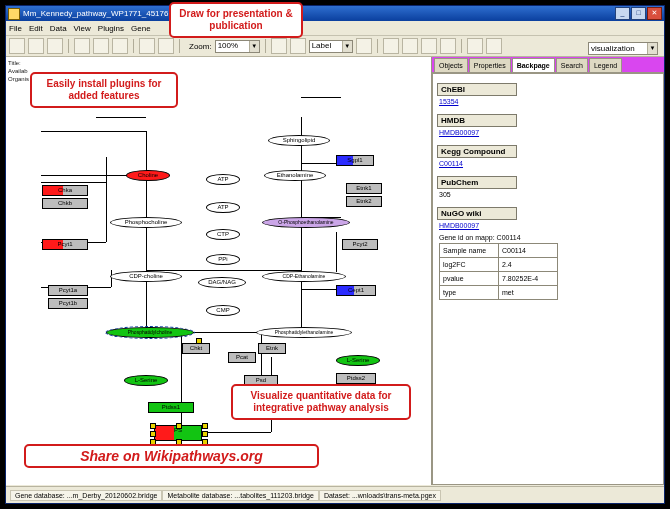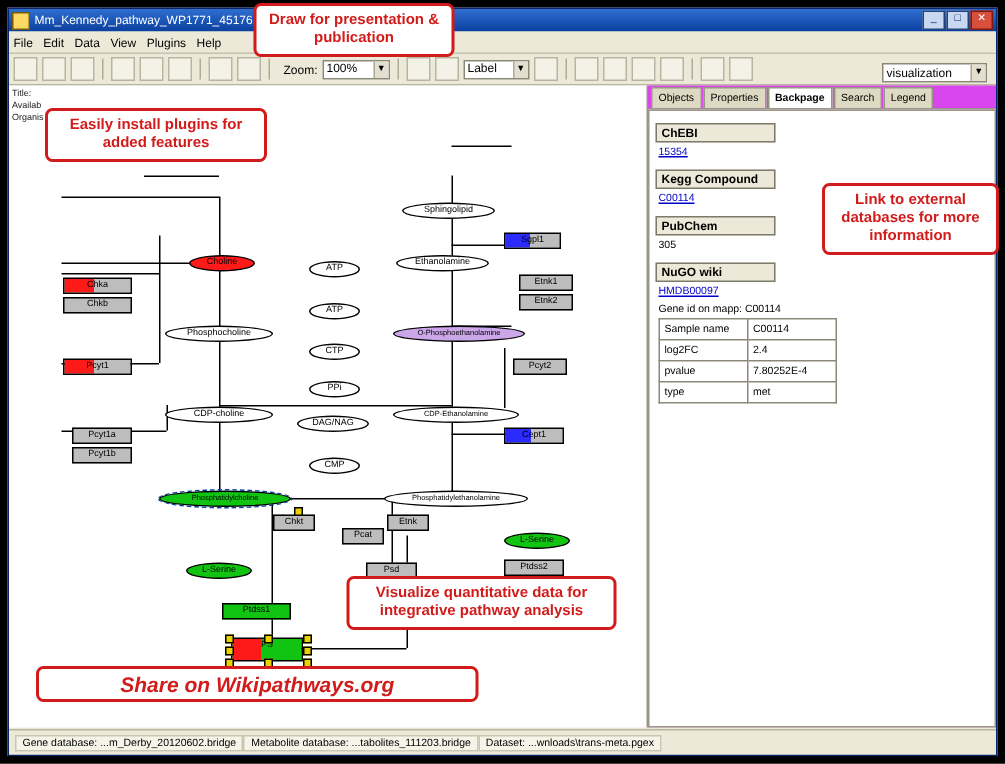--- a/index.html
+++ b/index.html
@@ -89,21 +89,21 @@
       <div class="tb-btn close">✕</div>
     </div>
   </div>
 
   <div class="menubar">
     <span>File</span>
     <span>Edit</span>
     <span>Data</span>
     <span>View</span>
     <span>Plugins</span>
-    <span>Help</span>
+    <span>Gene</span>
   </div>
 
   <div class="toolbar">
     <span class="tbtn"></span>
     <span class="tbtn"></span>
     <span class="tbtn"></span>
     <div class="tb-sep"></div>
     <span class="tbtn"></span>
     <span class="tbtn"></span>
     <span class="tbtn"></span>
@@ -237,20 +237,24 @@
         <div class="tab">Search</div>
         <div class="tab">Legend</div>
       </div>
 
       <div class="rp-body">
         <div class="db-block">
           <div class="db-head">ChEBI</div>
           <a class="db-link" href="#">15354</a>
         </div>
         <div class="db-block">
+          <div class="db-head">HMDB</div>
+          <a class="db-link" href="#">HMDB00097</a>
+        </div>
+        <div class="db-block">
           <div class="db-head">Kegg Compound</div>
           <a class="db-link" href="#">C00114</a>
         </div>
         <div class="db-block">
           <div class="db-head">PubChem</div>
           <span class="db-plain">305</span>
         </div>
         <div class="db-block">
           <div class="db-head">NuGO wiki</div>
           <a class="db-link" href="#">HMDB00097</a>
@@ -283,17 +287,16 @@
   </div>
 
   <div class="statusbar">
     <span class="cell">Gene database: ...m_Derby_20120602.bridge</span>
     <span class="cell">Metabolite database: ...tabolites_111203.bridge</span>
     <span class="cell">Dataset: ...wnloads\trans-meta.pgex</span>
   </div>
 
   <div class="callout" style="left:24px;top:66px;width:148px;">Easily install plugins for added features</div>
   <div class="callout" style="left:163px;top:-4px;width:134px;">Draw for presentation &amp; publication</div>
-  <div class="callout" style="left:542px;top:116px;width:118px;">Link  to external databases  for more information</div>
   <div class="callout" style="left:225px;top:350px;width:180px;margin-top:28px;">Visualize quantitative data  for integrative pathway analysis</div>
   <div class="callout big" style="left:18px;top:418px;width:295px;">Share on Wikipathways.org</div>
 
 </div>
 
 </body></html>

